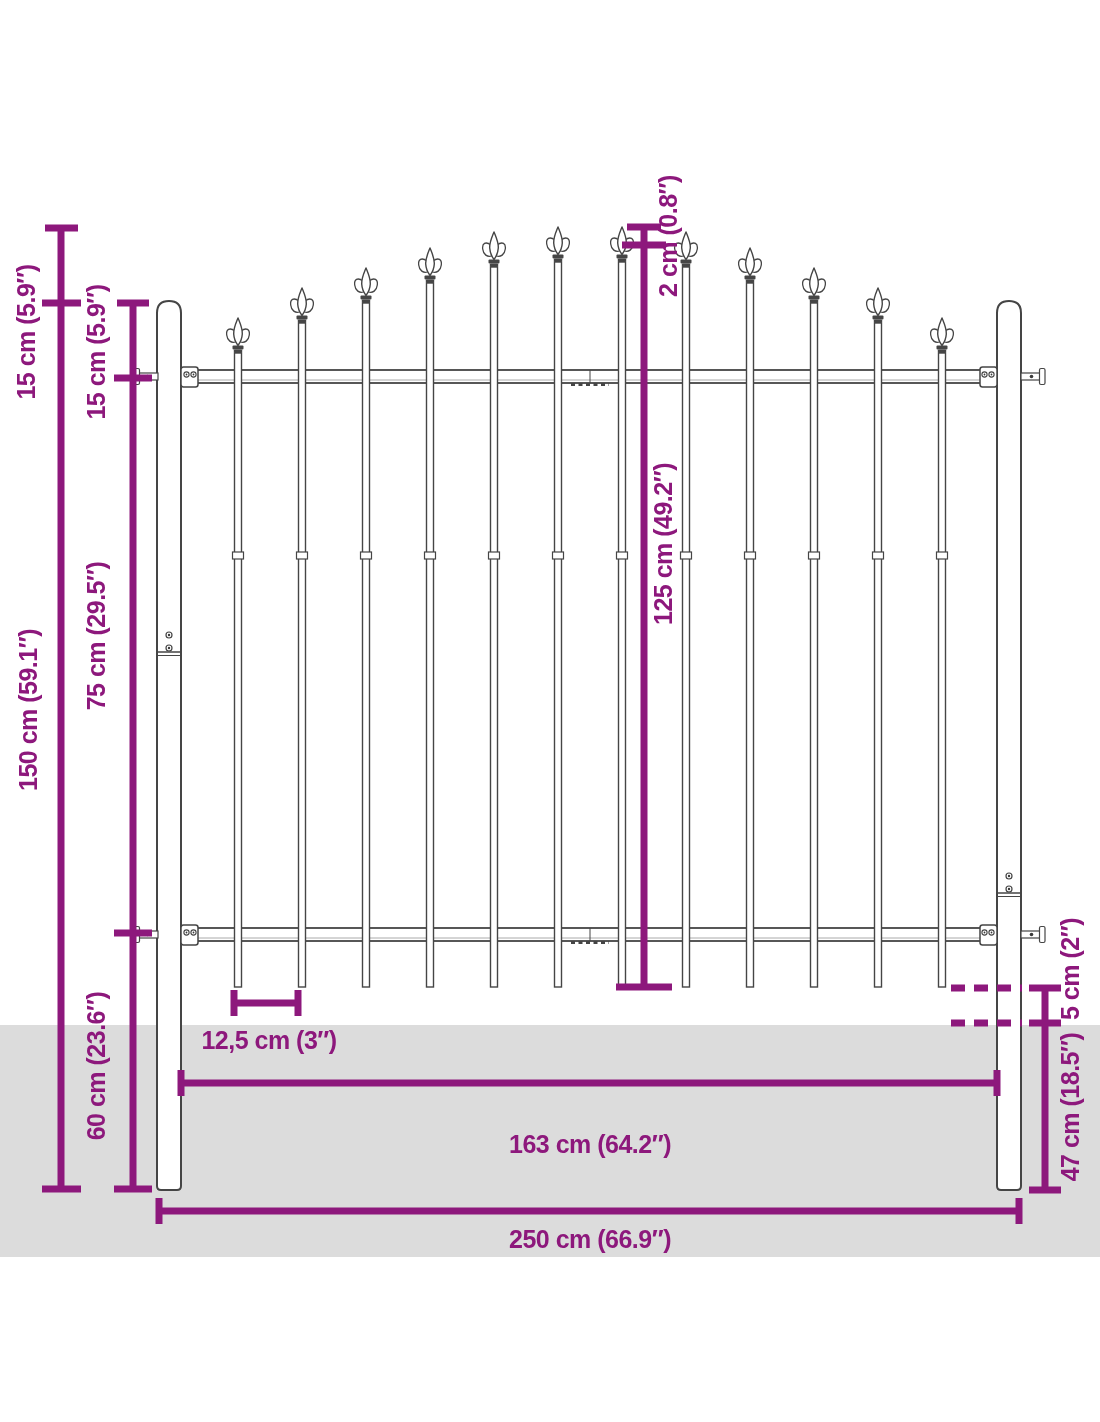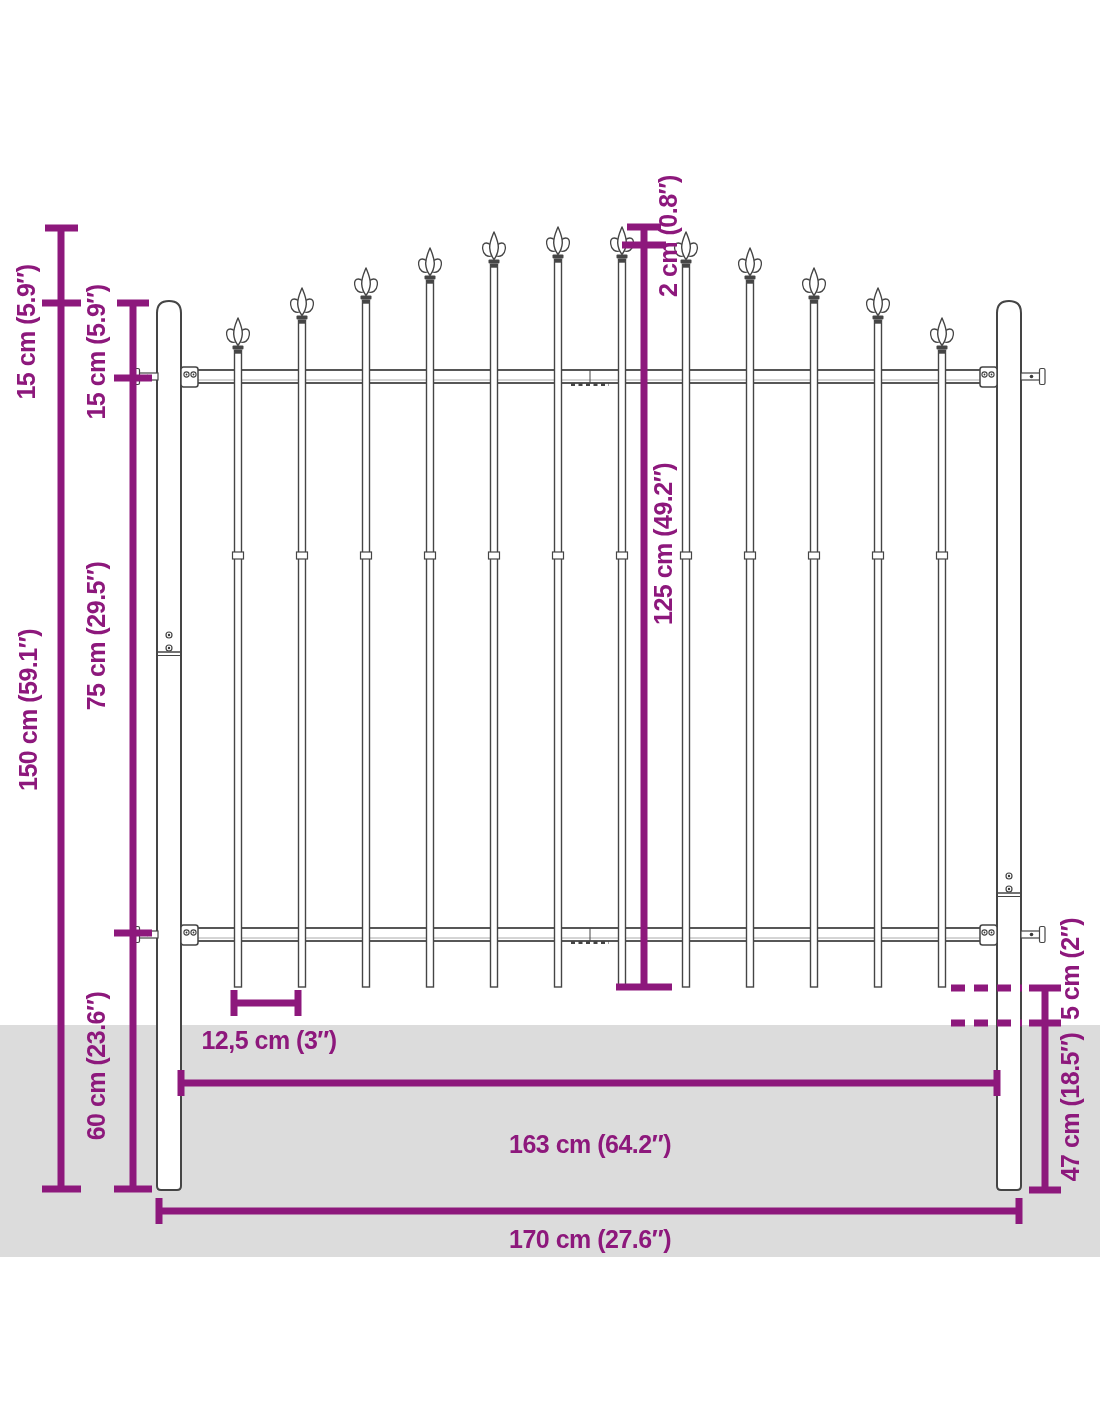--- a/index.html
+++ b/index.html
@@ -211,14 +211,14 @@
   <div class="dim-label" style="left: 96px; top: 352px; color: rgb(141, 24, 124); transform: translate(-50%, -50%) rotate(-90deg);">15 cm (5.9″)</div>
   <div class="dim-label" style="left: 96px; top: 636px; color: rgb(141, 24, 124); transform: translate(-50%, -50%) rotate(-90deg);">75 cm (29.5″)</div>
   <div class="dim-label" style="left: 28px; top: 710px; color: rgb(141, 24, 124); transform: translate(-50%, -50%) rotate(-90deg);">150 cm (59.1″)</div>
   <div class="dim-label" style="left: 96px; top: 1066px; color: rgb(141, 24, 124); transform: translate(-50%, -50%) rotate(-90deg);">60 cm (23.6″)</div>
   <div class="dim-label" style="left: 668px; top: 236px; color: rgb(141, 24, 124); transform: translate(-50%, -50%) rotate(-90deg);">2 cm (0.8″)</div>
   <div class="dim-label" style="left: 663px; top: 544px; color: rgb(141, 24, 124); transform: translate(-50%, -50%) rotate(-90deg);">125 cm (49.2″)</div>
   <div class="dim-label" style="left: 1070px; top: 969px; color: rgb(141, 24, 124); transform: translate(-50%, -50%) rotate(-90deg);">5 cm (2″)</div>
   <div class="dim-label" style="left: 1070px; top: 1107px; color: rgb(141, 24, 124); transform: translate(-50%, -50%) rotate(-90deg);">47 cm (18.5″)</div>
   <div class="dim-label" style="left: 269px; top: 1040px; color: rgb(141, 24, 124); transform: translate(-50%, -50%) rotate(0deg);">12,5 cm (3″)</div>
   <div class="dim-label" style="left: 590px; top: 1112px; color: rgb(141, 24, 124); transform: translate(-50%, -50%) rotate(0deg); margin-top: 32px;">163 cm (64.2″)</div>
-  <div class="dim-label" style="left: 590px; top: 1239px; color: rgb(141, 24, 124); transform: translate(-50%, -50%) rotate(0deg);">170 cm (27.6″)</div>
+  <div class="dim-label" style="left: 590px; top: 1239px; color: rgb(141, 24, 124); transform: translate(-50%, -50%) rotate(0deg);">250 cm (66.9″)</div>
 </div>
 
 </body></html>

